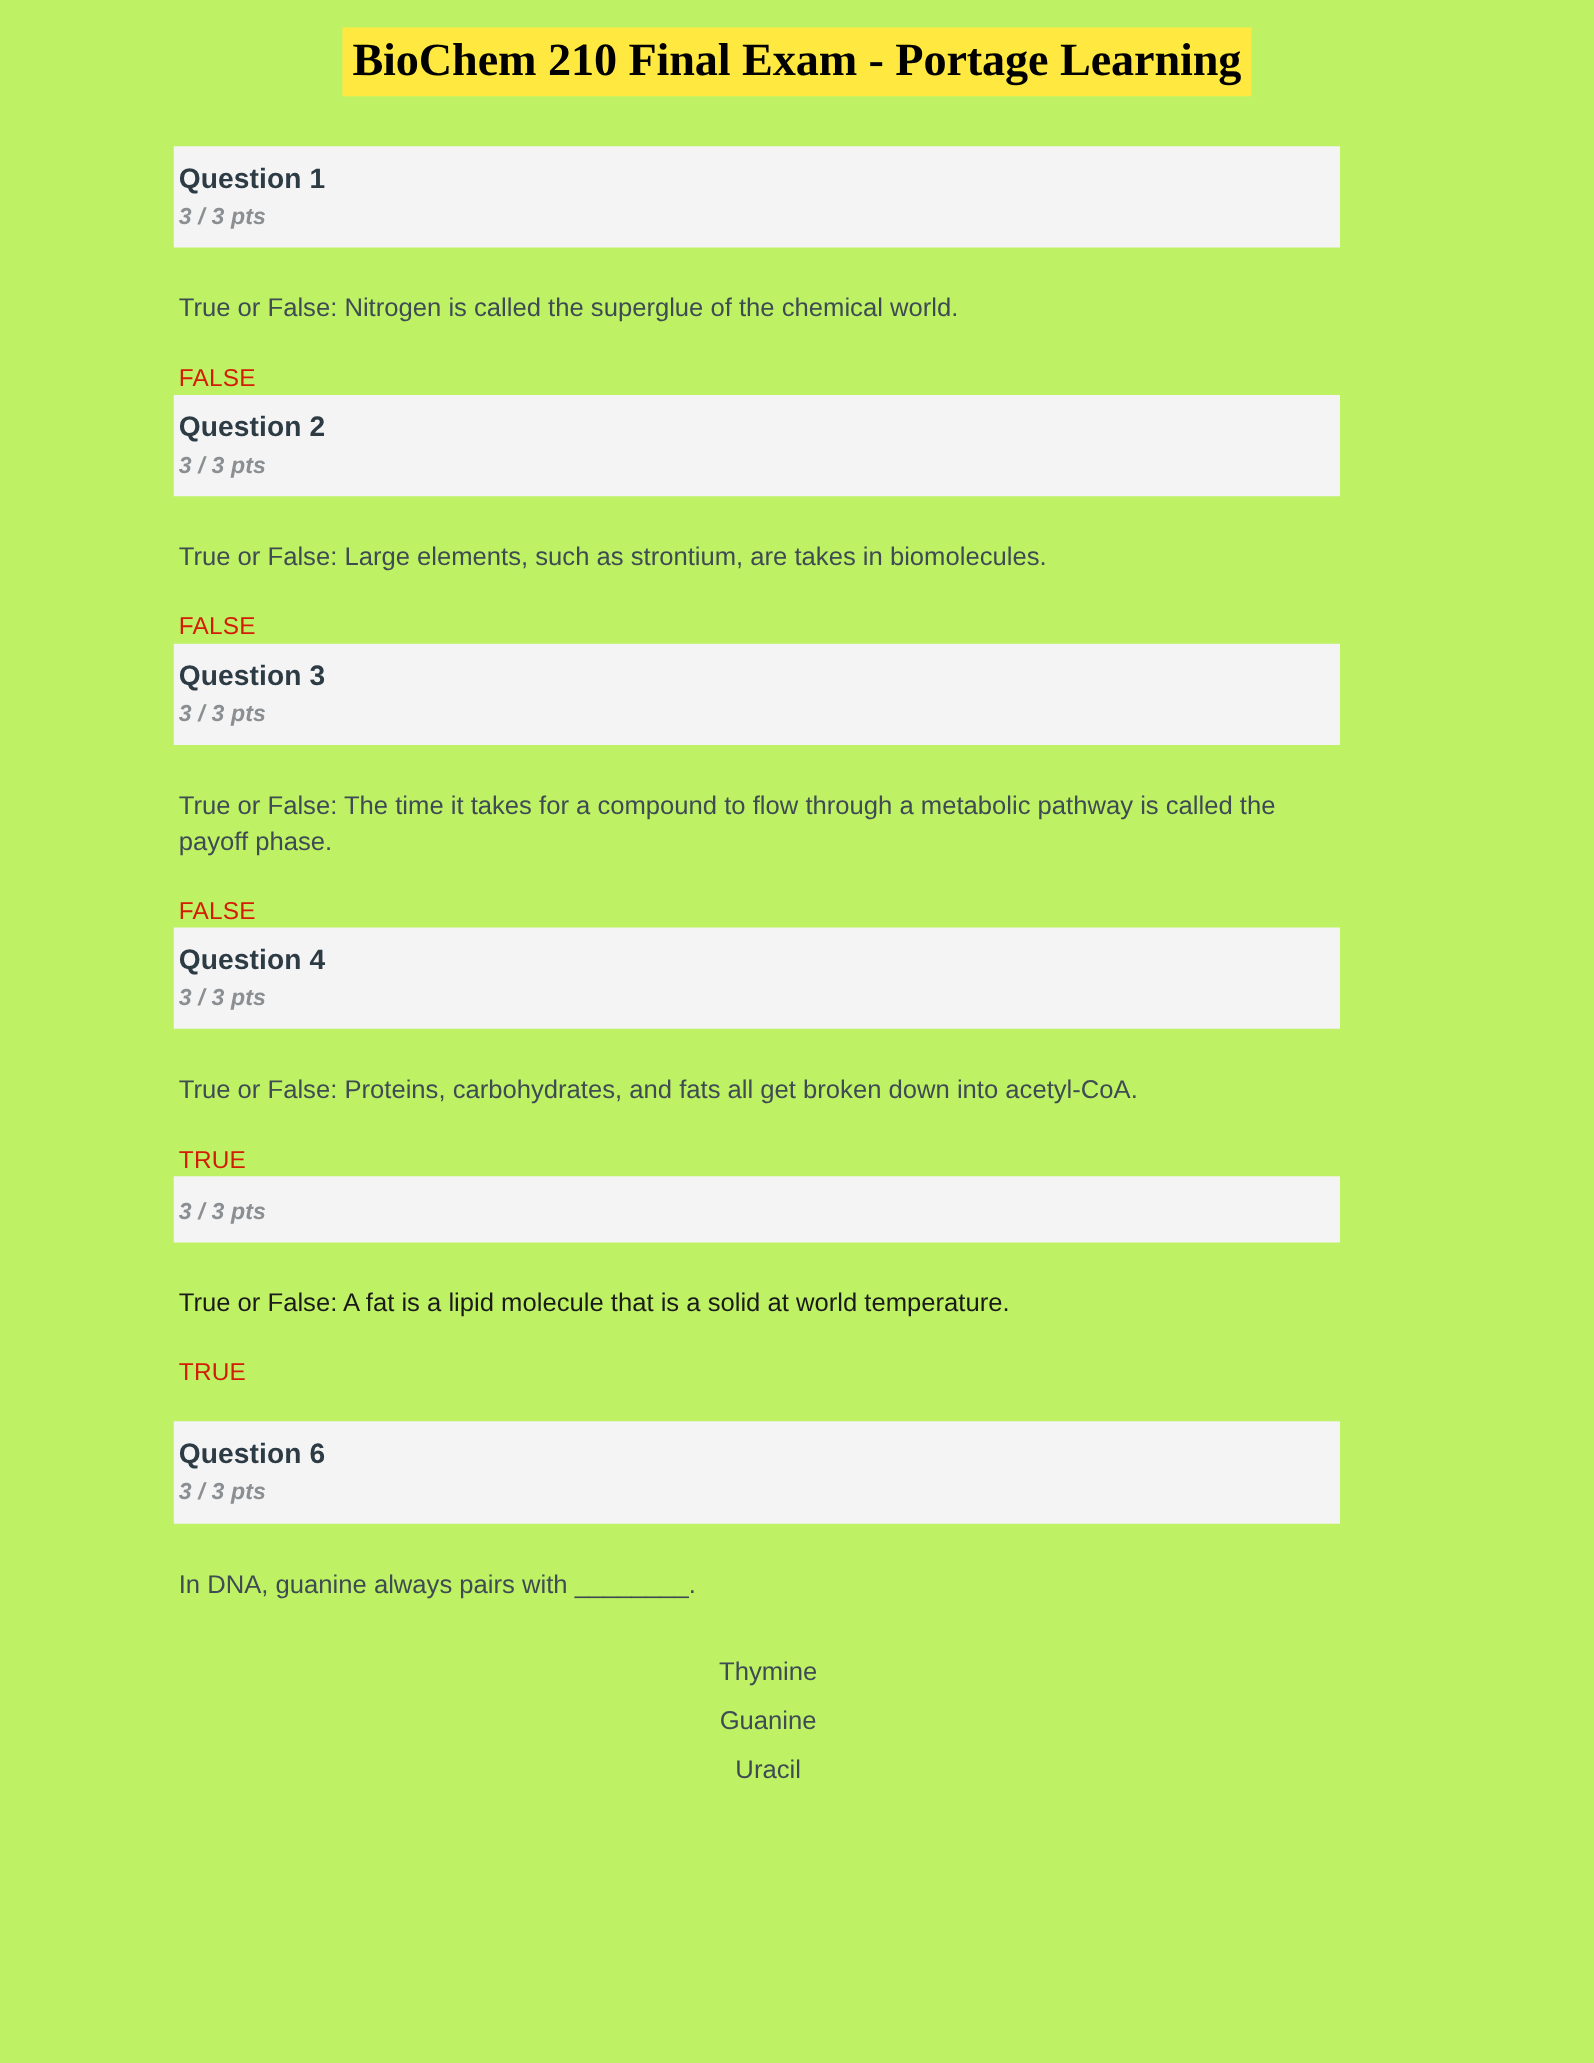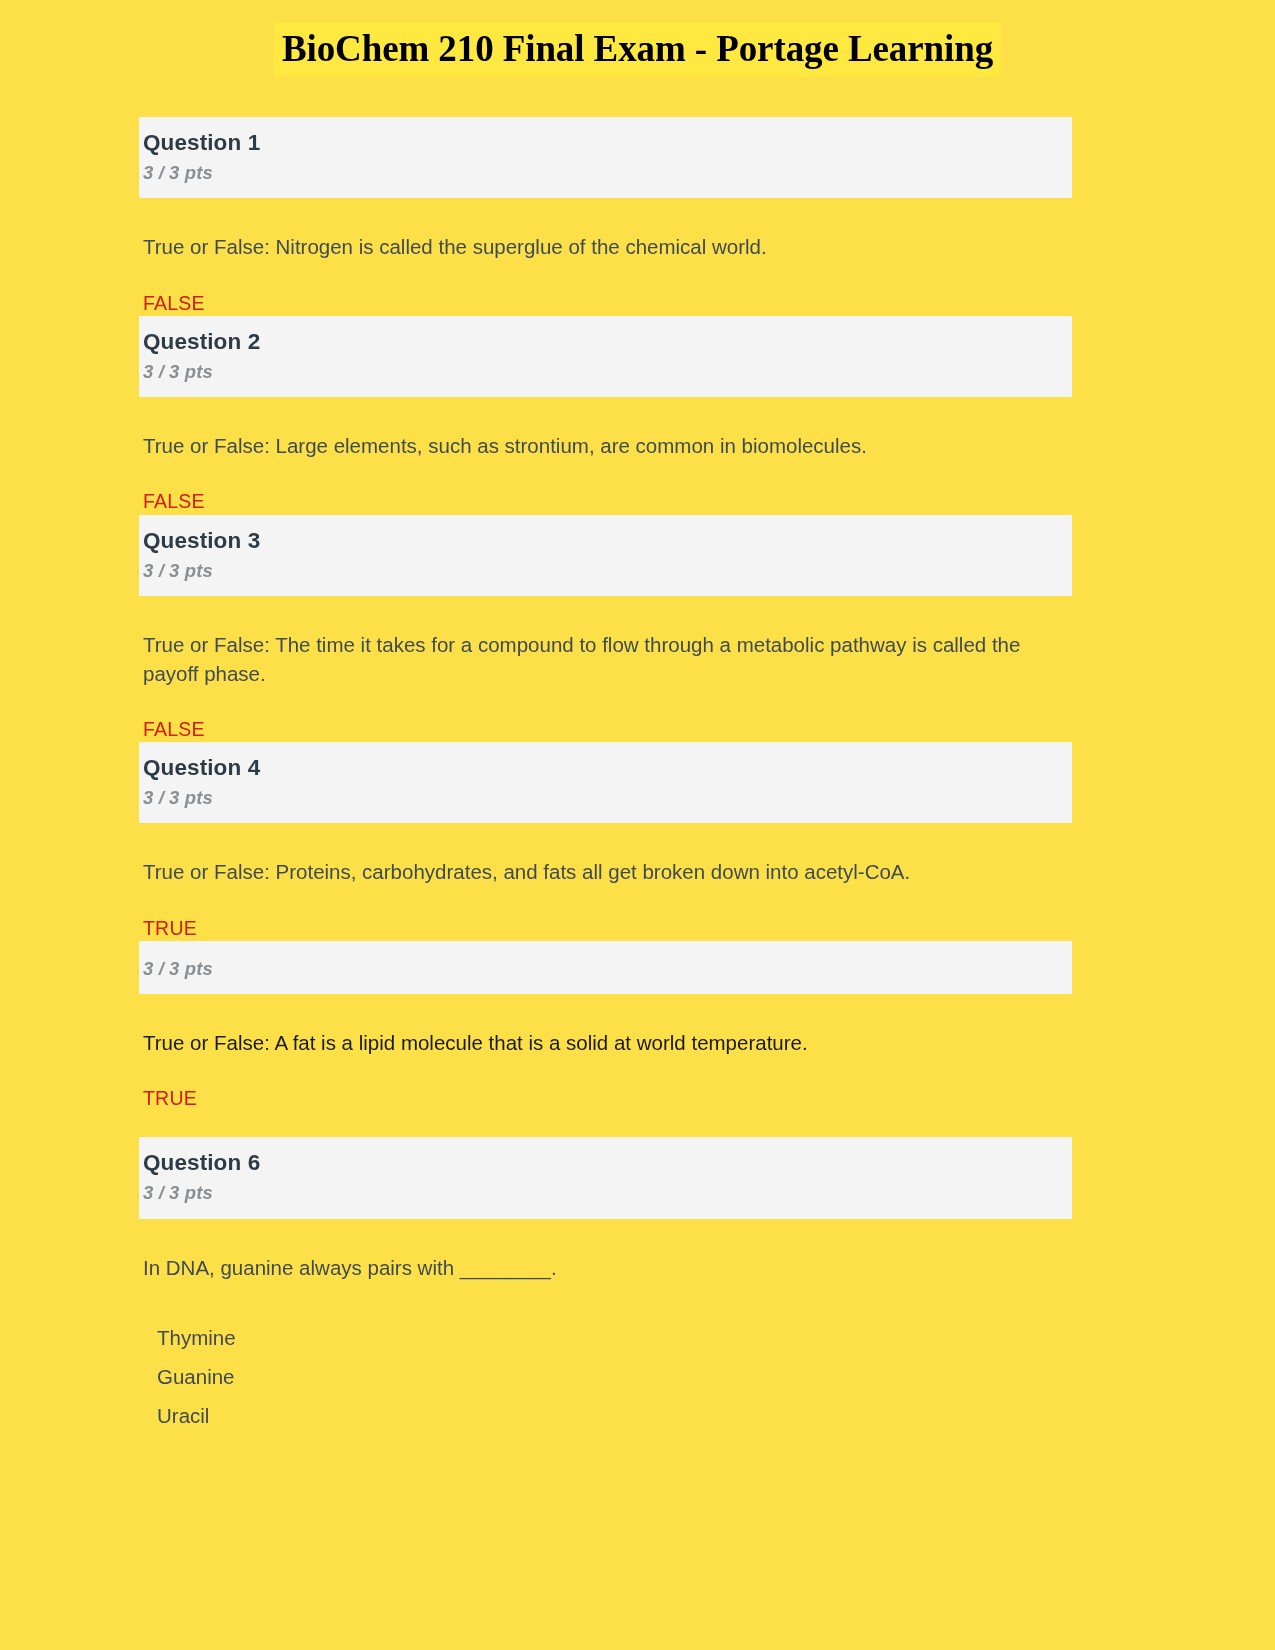--- a/index.html
+++ b/index.html
@@ -12,21 +12,21 @@
     height: 1650px;
     font-family: "Liberation Sans", sans-serif;
     -webkit-font-smoothing: antialiased;
     position: relative;
     overflow: hidden;
   }
 
   .page {
     width: 1275px;
     height: 1650px;
-    background: #fde047;
+    background: #bef264;
     position: relative;
     box-sizing: border-box;
   }
 
   
   .title-wrap {
     text-align: center;
     padding-top: 22px;
   }
   .doc-title {
@@ -108,20 +108,21 @@
   
   .options {
     padding-top: 35px;
     padding-left: 18px;
   }
   .option-item {
     font-family: "Liberation Sans", sans-serif;
     font-size: 20.5px;
     color: #3F4B53;
     line-height: 1.9;
+    text-align: center;
   }
   .gap-md { height: 22px; }
   .gap-lg { height: 40px; }
   .blank-underline { letter-spacing: 0px; }
 </style>
 </head>
 <body>
 
 <div class="page">
 
@@ -140,21 +141,21 @@
     </div>
     <div class="q-text">True or False: Nitrogen is called the superglue of the chemical world.</div>
     <div class="q-answer tight">FALSE</div>
 
     <div class="q-band">
       <div class="q-band-inner">
         <div class="q-title">Question 2</div>
         <div class="q-pts">3 / 3 pts</div>
       </div>
     </div>
-    <div class="q-text">True or False: Large elements, such as strontium, are common in biomolecules.</div>
+    <div class="q-text">True or False: Large elements, such as strontium, are takes in biomolecules.</div>
     <div class="q-answer tight">FALSE</div>
 
     <div class="q-band">
       <div class="q-band-inner">
         <div class="q-title">Question 3</div>
         <div class="q-pts">3 / 3 pts</div>
       </div>
     </div>
     <div class="q-text">True or False: The time it takes for a compound to flow through a metabolic pathway is called the payoff phase.</div>
     <div class="q-answer tight">FALSE</div>

